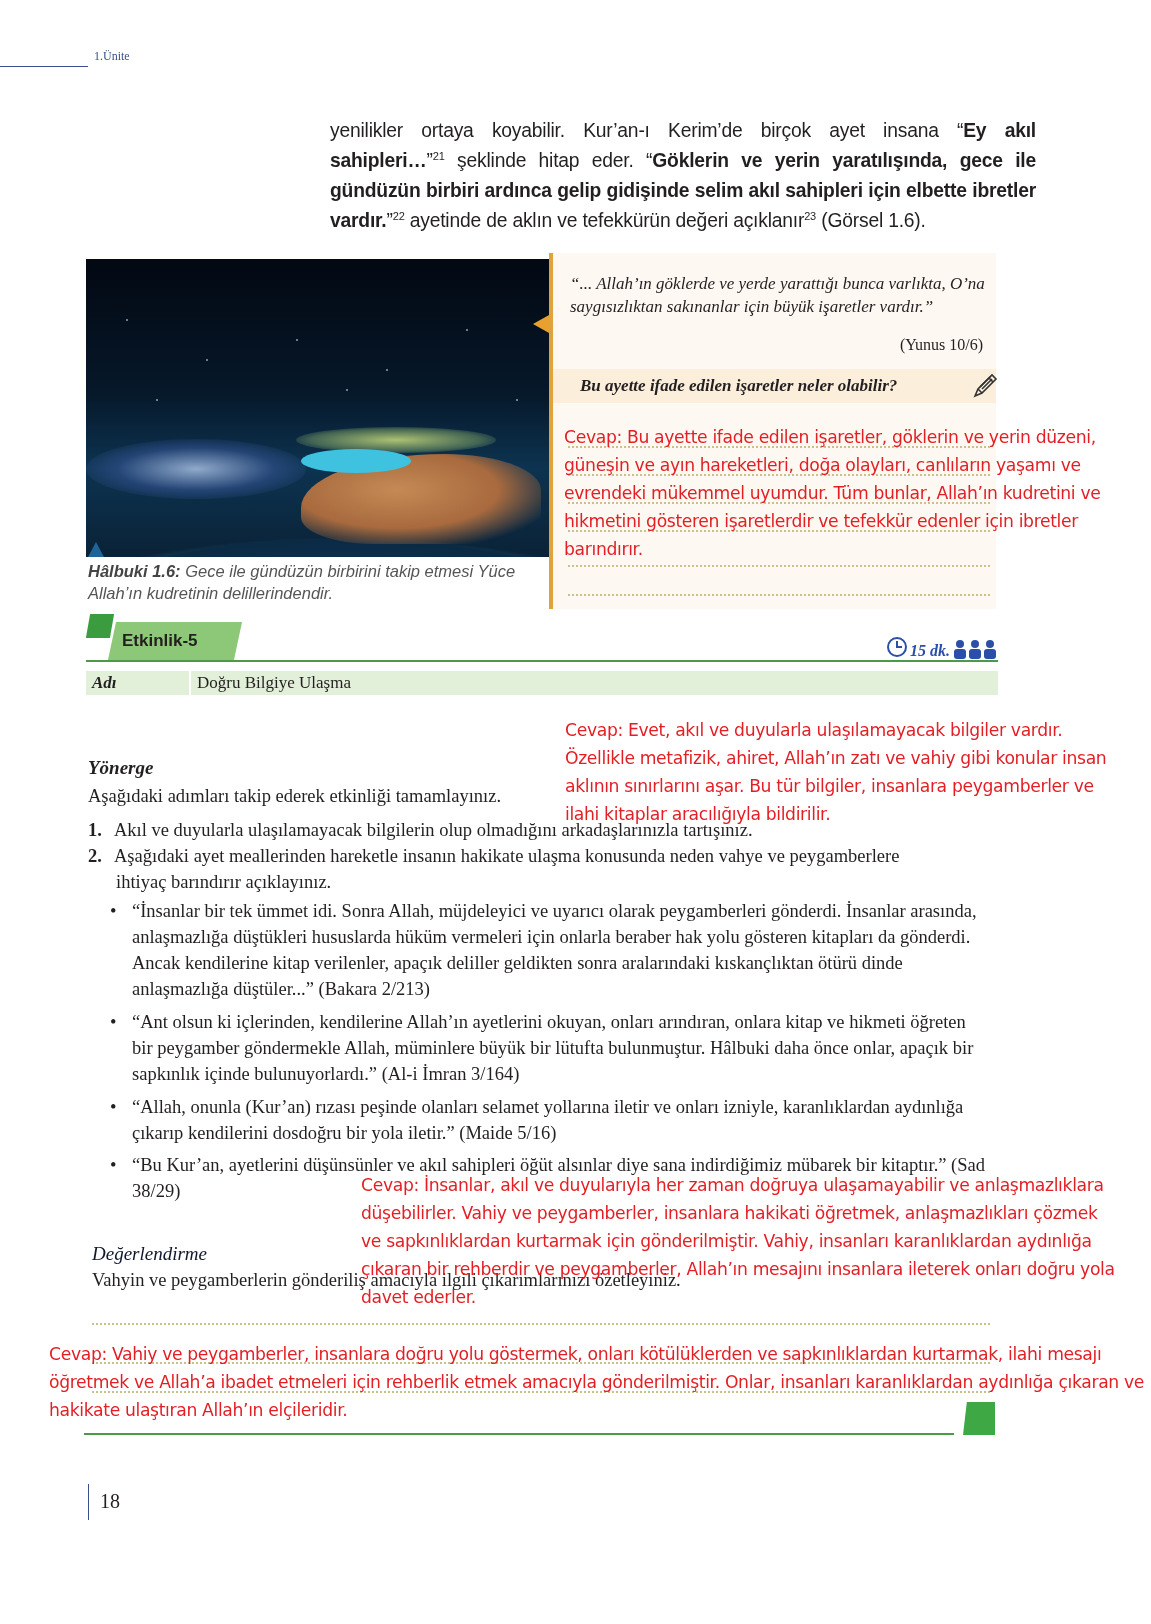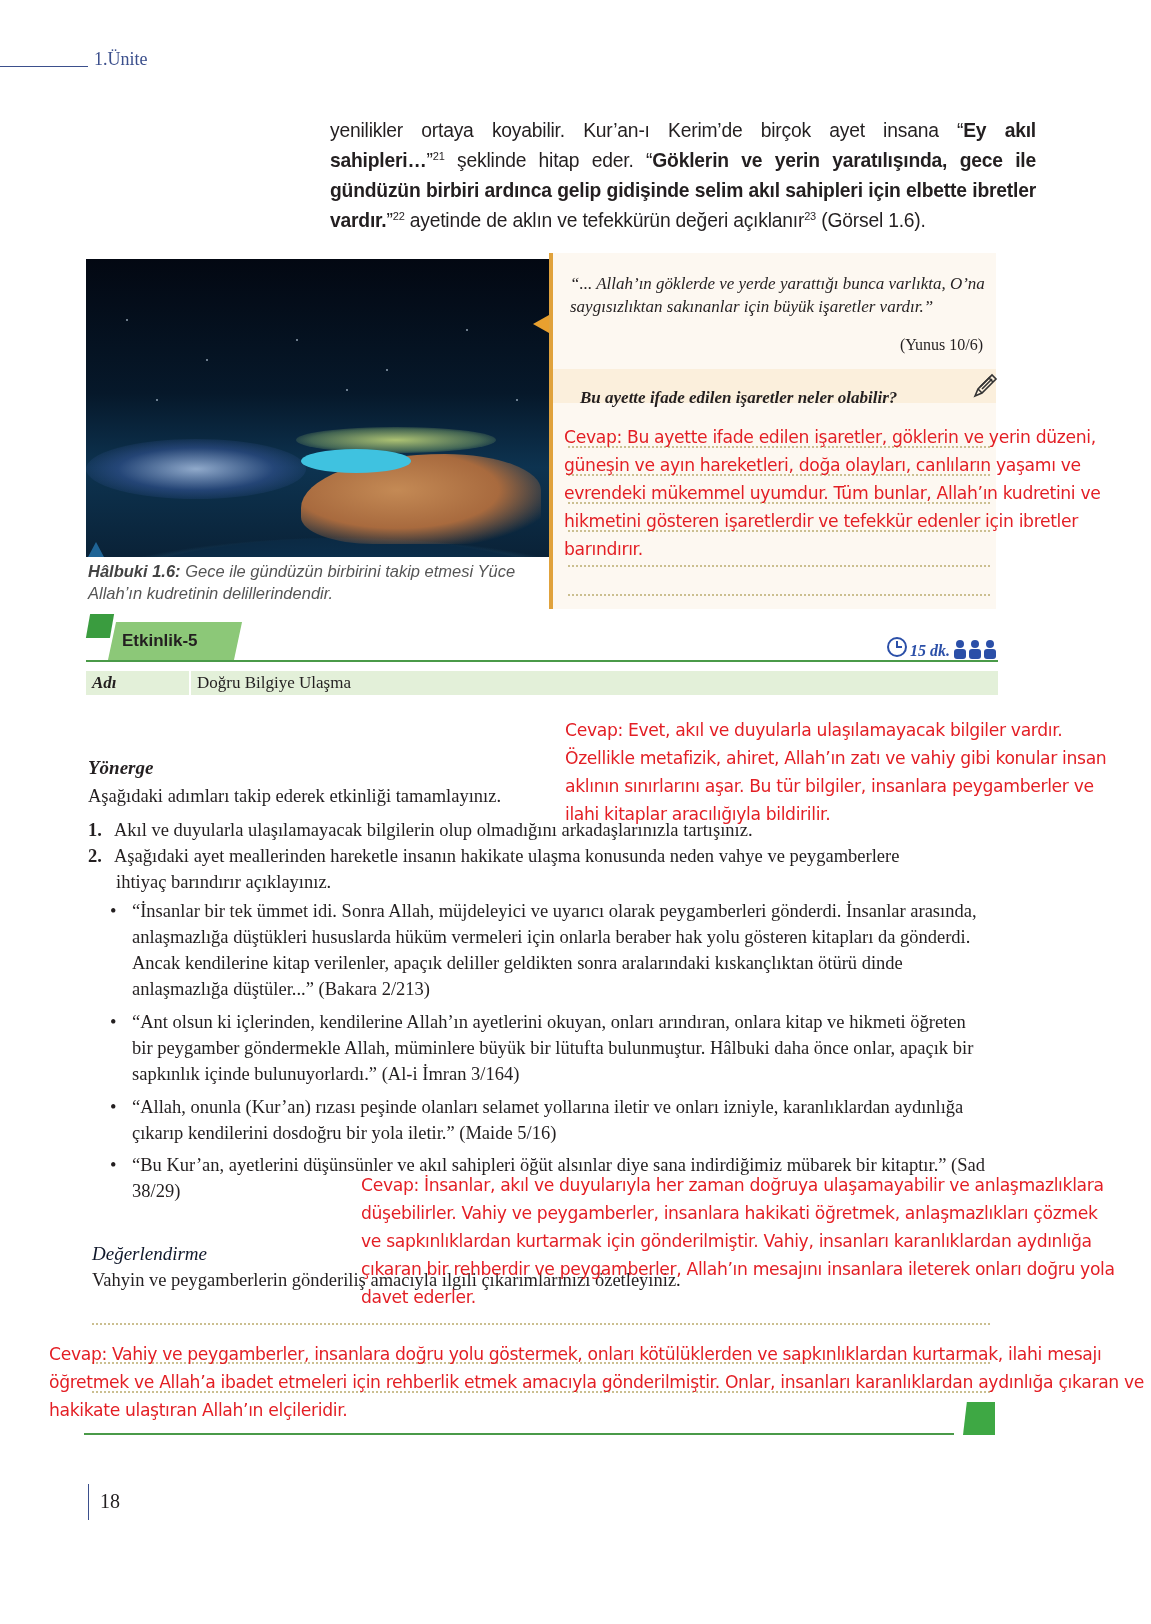--- a/index.html
+++ b/index.html
@@ -3,21 +3,21 @@
 <meta charset="utf-8">
 <style>
   * { box-sizing: border-box; margin: 0; padding: 0; }
   html, body { width: 1151px; height: 1624px; background: #ffffff; overflow: hidden; }
   body { position: relative; font-family: "Liberation Serif", serif; color: #231f20; }
 
   .abs { position: absolute; }
 
   
   #unit-line { left: 0; top: 66px; width: 88px; height: 1px; background: #3b4f8c; }
-  #unit-label { left: 94px; top: 49px; font-size: 18px; color: #3b4f8c; font-family: "Liberation Serif", serif; }
+  #unit-label { left: 94px; top: 49px; font-size: 12px; color: #3b4f8c; font-family: "Liberation Serif", serif; }
 
   
   #intro { left: 330px; top: 116px; width: 706px; font-family: "Liberation Sans", sans-serif; font-size: 19.3px; line-height: 30px; color: #231f20; text-align: justify; letter-spacing: -0.2px; }
   #intro b { font-weight: bold; }
   #intro sup { font-size: 11px; vertical-align: super; line-height: 0; }
 
   
   #earth-image { left: 86px; top: 259px; width: 463px; height: 298px; overflow: hidden;
     background:
       radial-gradient(ellipse 140% 60% at 55% 118%, #0d3a5e 0%, #0b2a44 40%, transparent 41%),
@@ -32,21 +32,21 @@
   #caption-triangle { left: 88px; top: 542px; width: 0; height: 0; border-left: 8px solid transparent; border-right: 8px solid transparent; border-bottom: 15px solid #1f6496; }
   #caption { left: 88px; top: 560px; width: 460px; font-family: "Liberation Sans", sans-serif; font-size: 16.5px; line-height: 22px; color: #555; font-style: italic; }
   #caption b { color: #444; font-weight: bold; }
 
   
   #quote-box { left: 549px; top: 253px; width: 447px; height: 356px; background: #fdf8f1; border-left: 4px solid #e0a23c; }
   #quote-arrow { left: 533px; top: 315px; width: 0; height: 0; border-top: 9px solid transparent; border-bottom: 9px solid transparent; border-right: 16px solid #e8a02f; }
   #quote-text { left: 570px; top: 272px; width: 420px; font-family: "Liberation Serif", serif; font-style: italic; font-size: 17px; line-height: 23px; color: #231f20; }
   #quote-ref { left: 900px; top: 336px; font-size: 16px; color: #231f20; }
   #question-band { left: 553px; top: 369px; width: 443px; height: 34px; background: #fbefdc; }
-  #question-text { left: 580px; top: 376px; font-family: "Liberation Serif", serif; font-weight: bold; font-style: italic; font-size: 17px; color: #231f20; margin-top: 12px; }
+  #question-text { left: 580px; top: 376px; font-family: "Liberation Serif", serif; font-weight: bold; font-style: italic; font-size: 17px; color: #231f20; }
   #pencil-icon { left: 970px; top: 371px; width: 30px; height: 30px; }
 
   .dotline { position: absolute; height: 0; border-bottom: 2px dotted #cbbf90; }
 
   .answer { position: absolute; font-family: "DejaVu Sans", sans-serif; color: #e31e24; font-size: 17.2px; line-height: 28px; letter-spacing: -0.35px; }
 
   #answer-1 { left: 564px; top: 423px; width: 560px; }
 
   
   #etk-corner { left: 88px; top: 614px; width: 24px; height: 24px; background: #3a9c3f; transform: skewX(-10deg); }

